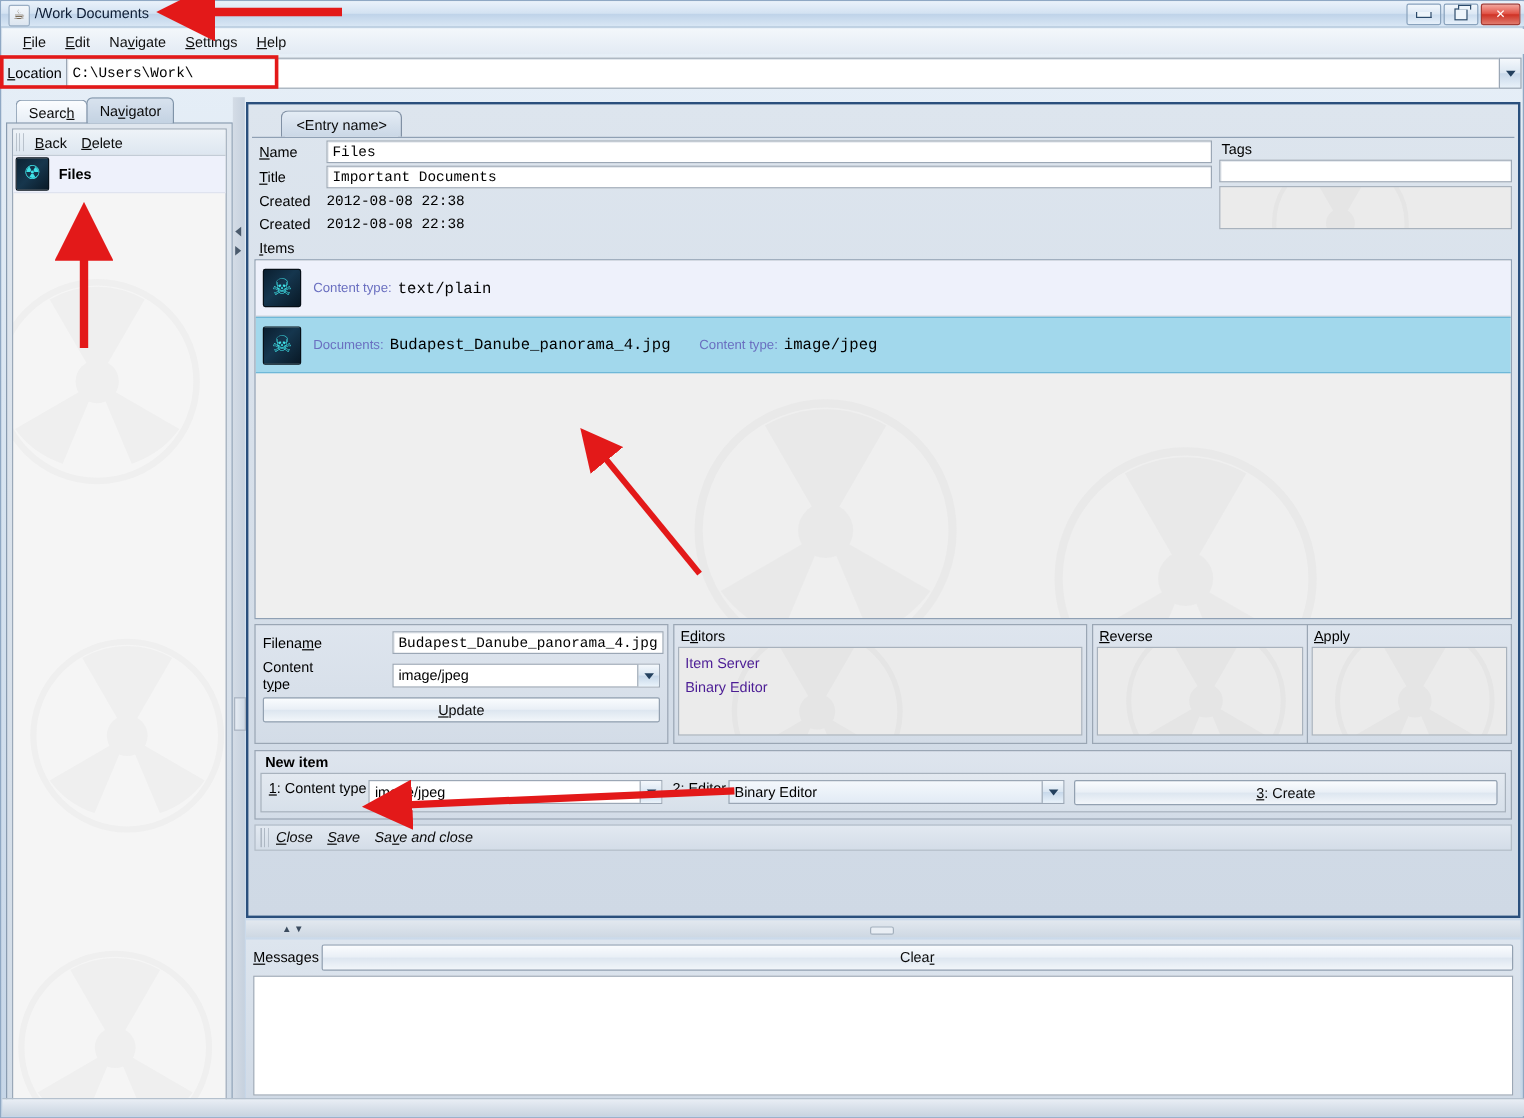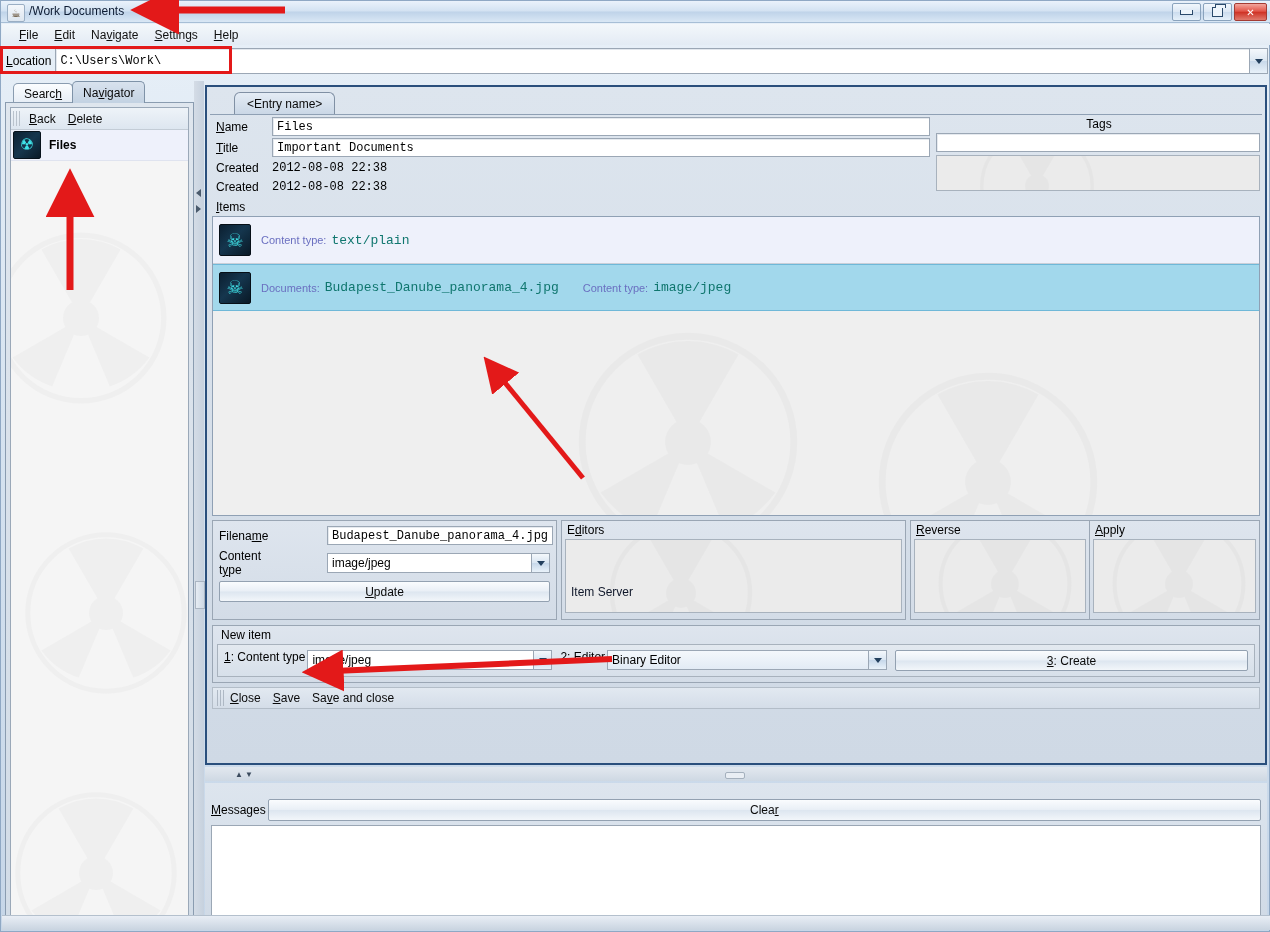--- a/index.html
+++ b/index.html
@@ -167,21 +167,21 @@
   .frow{display:flex;align-items:center;margin-bottom:2px;}
   .flabel{width:56px;flex:none;font-size:12px;color:#000;padding-left:4px;}
   .ftext{
     flex:1;height:19px;box-sizing:border-box;background:#fff;
     border:1px solid #9ba7b5;box-shadow:inset 1px 1px 0 #e6eaef;
     font-family:"Liberation Mono","DejaVu Sans Mono",monospace;font-size:12px;
     display:flex;align-items:center;padding:0 4px;color:#000;
   }
   .fstatic{font-family:"Liberation Mono","DejaVu Sans Mono",monospace;font-size:12px;color:#000;}
 
-  .tags-col{width:324px;flex:none;margin-left:6px;text-align:center;}
+  .tags-col{width:244px;flex:none;margin-left:6px;}
   .tags-label{font-size:12px;color:#000;padding-left:2px;height:16px;}
   .tags-input{height:19px;background:#fff;border:1px solid #9ba7b5;box-sizing:border-box;
     box-shadow:inset 1px 1px 0 #e6eaef;}
   .tags-list{height:36px;margin-top:3px;border:1px solid #a8b2bd;box-sizing:border-box;
     background:#ebebeb;position:relative;overflow:hidden;}
 
   .items-label{font-size:12px;color:#000;padding:3px 0 2px 4px;}
   .items-box{
     height:300px;border:1px solid #8fa0b4;box-sizing:border-box;
     background:#efefef;position:relative;overflow:hidden;
@@ -193,21 +193,21 @@
   .item-row.alt{background:#eef1fb;}
   .item-row.sel{background:#a2d8ec;border-top:1px solid #6fb8d8;border-bottom:1px solid #6fb8d8;}
   .item-icon{
     width:30px;height:30px;flex:none;margin-right:10px;
     background:linear-gradient(135deg,#0b1f30 0%,#15364e 45%,#091926 100%);
     border:1px solid #060f17;border-radius:2px;
     display:flex;align-items:center;justify-content:center;
     font-size:19px;line-height:1;color:#3fe0e6;
   }
   .kv-key{font-size:11px;color:#6a6fc0;margin-right:5px;}
-  .kv-val{font-family:"Liberation Mono","DejaVu Sans Mono",monospace;font-size:13px;color:#0f766e;margin-right:24px;}
+  .kv-val{font-family:"Liberation Mono","DejaVu Sans Mono",monospace;font-size:13px;color:#000000;margin-right:24px;}
 
   
   .detail-area{display:flex;margin-top:4px;height:100px;}
   .det-left{width:345px;flex:none;border:1px solid #9aa6b4;box-sizing:border-box;
     background:linear-gradient(to bottom,#dee5ee,#d3dce7);padding:5px 6px;}
   .drow{display:flex;align-items:center;margin-bottom:4px;gap:40px;}
   .dlabel{width:68px;flex:none;font-size:12px;color:#000;}
   .dtext{flex:1;height:19px;box-sizing:border-box;background:#fff;border:1px solid #9ba7b5;
     box-shadow:inset 1px 1px 0 #e6eaef;font-family:"Liberation Mono","DejaVu Sans Mono",monospace;
     font-size:12px;display:flex;align-items:center;padding:0 4px;}
@@ -220,49 +220,49 @@
   .btn{
     height:21px;box-sizing:border-box;border:1px solid #93a1b1;border-radius:2px;
     background:linear-gradient(to bottom,#fafcfe 0%,#e9eff6 48%,#dde6f0 52%,#f2f6fa 100%);
     display:flex;align-items:center;justify-content:center;font-size:12px;color:#0a0a0a;
   }
   .det-mid{flex:1;margin-left:4px;border:1px solid #9aa6b4;box-sizing:border-box;
     background:linear-gradient(to bottom,#dee5ee,#d3dce7);padding:2px 3px 3px 3px;}
   .det-title{font-size:12px;color:#000;padding-left:2px;height:16px;}
   .listbox{height:74px;border:1px solid #a8b2bd;box-sizing:border-box;background:#ebebeb;
     position:relative;overflow:hidden;padding:3px 0 0 5px;}
-  .listrow{font-size:12px;color:#0f172a;height:20px;display:flex;align-items:center;margin-top:39px;}
+  .listrow{font-size:12px;color:#4c1d95;height:20px;display:flex;align-items:center;}
   .det-rev{width:180px;flex:none;margin-left:4px;border:1px solid #9aa6b4;box-sizing:border-box;
     background:linear-gradient(to bottom,#dee5ee,#d3dce7);padding:2px 3px 3px 3px;}
   .det-app{width:170px;flex:none;margin-left:0;border:1px solid #9aa6b4;border-left:none;
     box-sizing:border-box;background:linear-gradient(to bottom,#dee5ee,#d3dce7);padding:2px 3px 3px 3px;}
 
   
   .newitem{margin-top:5px;border:1px solid #9aa6b4;box-sizing:border-box;
     background:linear-gradient(to bottom,#dee5ee,#d3dce7);padding:2px 4px 5px 4px;}
-  .ni-title{font-size:12px;font-weight:normal;color:#000;padding-left:4px;height:16px;}
+  .ni-title{font-size:12px;font-weight:bold;color:#000;padding-left:4px;height:16px;}
   .ni-panel{border:1px solid #a8b2bd;box-sizing:border-box;
     background:linear-gradient(to bottom,#e3e9f0,#d7e0ea);padding:5px 6px;display:flex;align-items:flex-start;}
   .ni-label{font-size:12px;color:#000;margin-right:2px;white-space:nowrap;}
 
   .footer-actions{margin-top:4px;display:flex;align-items:center;height:22px;
     background:linear-gradient(to bottom,#e2e9f1,#d4dde8);border:1px solid #b3bdc8;box-sizing:border-box;
-    padding-left:4px;}
+    padding-left:4px;font-style:italic;}
   .fa-grip{width:7px;height:16px;margin-right:6px;
     background:repeating-linear-gradient(to right,#aeb8c4 0 1px,transparent 1px 3px);}
   .fa-link{font-size:12px;color:#0a0a0a;margin-right:12px;}
 
   
   .msg-splitter{position:absolute;left:204px;top:766px;width:1062px;height:14px;
     background:linear-gradient(to bottom,#e2e8ef,#ced8e3);display:flex;align-items:center;}
   .ms-arrows{margin-left:30px;font-size:8px;color:#3b4b5e;letter-spacing:2px;}
   .ms-knob{position:absolute;left:520px;top:5px;width:18px;height:5px;
     border:1px solid #a4b0bd;background:#e9eef4;border-radius:2px;}
   .msgpanel{position:absolute;left:204px;top:782px;width:1062px;height:140px;
-    background:linear-gradient(to bottom,#dde5ee,#d0dae6);padding:16px 6px;box-sizing:border-box;}
+    background:linear-gradient(to bottom,#dde5ee,#d0dae6);padding:4px 6px;box-sizing:border-box;}
   .msg-head{display:flex;align-items:center;height:22px;}
   .msg-label{font-size:12px;color:#000;margin-right:2px;}
   .msg-area{margin-top:4px;height:100px;background:#fff;border:1px solid #9ba7b5;box-sizing:border-box;}
 
   
   .statusbar{position:absolute;left:1px;bottom:1px;width:1268px;height:15px;
     background:linear-gradient(to bottom,#e9eef5,#c9d4e0);border-top:1px solid #b4c0cd;box-sizing:border-box;}
 
   
   .anno{position:absolute;pointer-events:none;}

